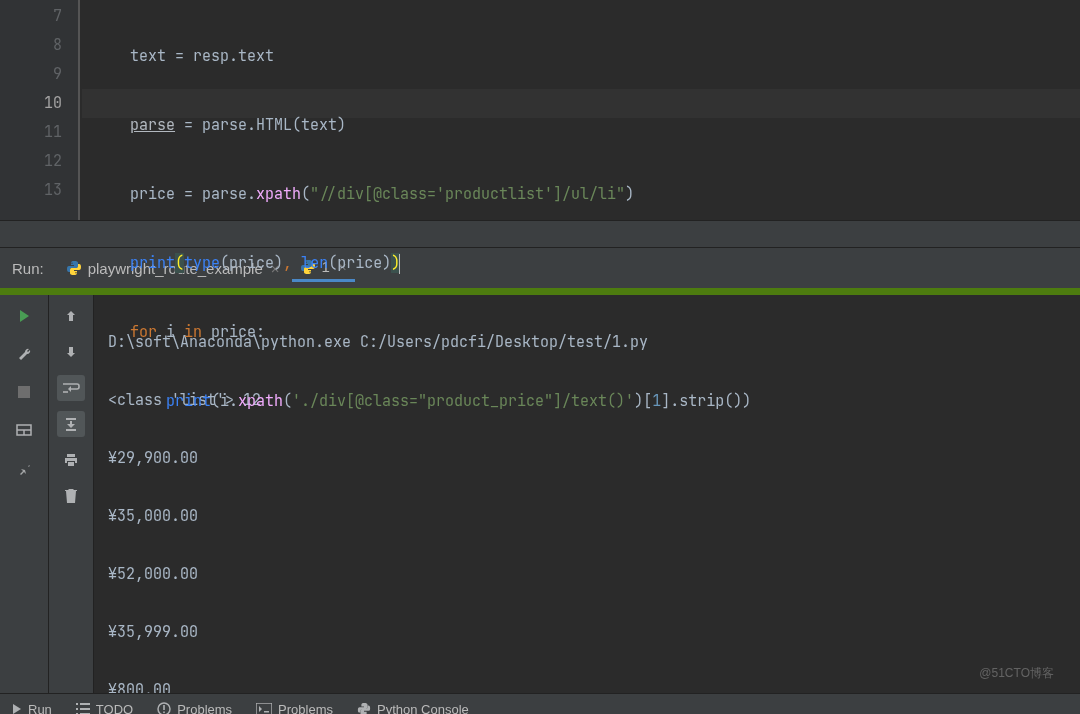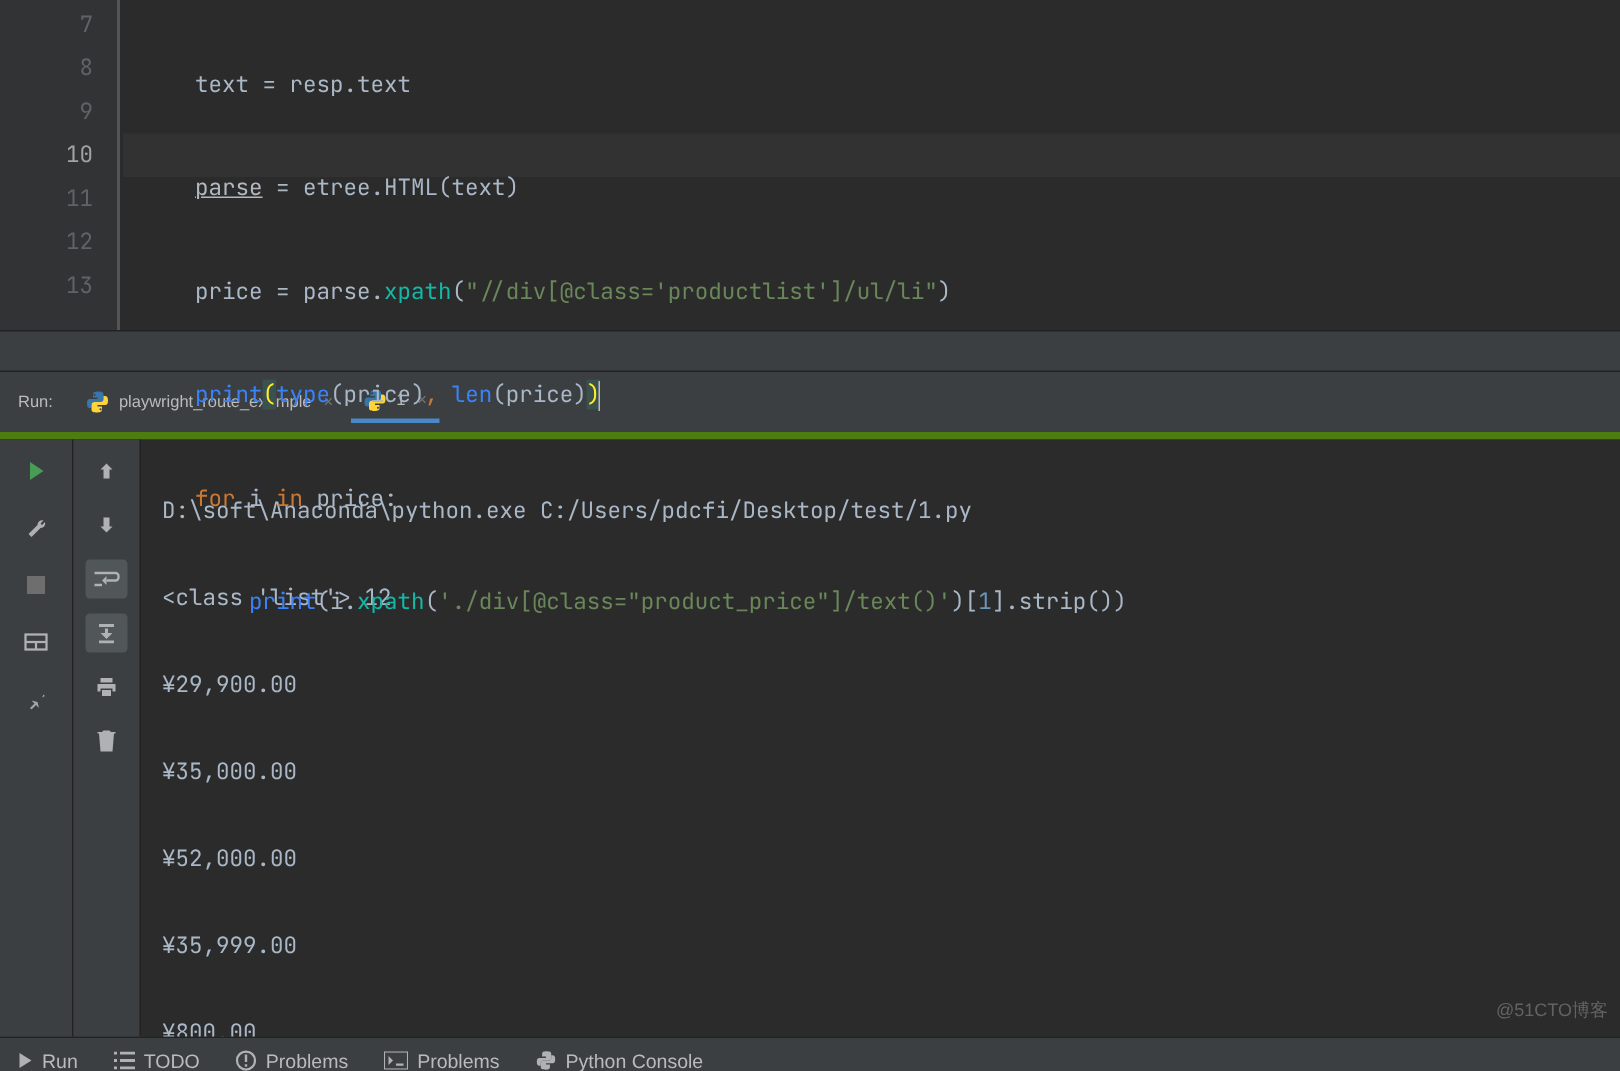--- a/index.html
+++ b/index.html
@@ -38,21 +38,21 @@
     padding-top: 2px;
     white-space: pre;
   }
   .code .line {
     height: 29px;
     line-height: 29px;
   }
   .k { color: #cc7832; }
   .s { color: #6a8759; }
   .n { color: #6897bb; }
-  .fn { color: #14b8a6; }
+  .fn { color: #f0abfc; }
   .id { color: #a9b7c6; }
   .bi { color: #3b82f6; }
   .under { text-decoration: underline; text-decoration-thickness: 1px; }
   .paren-hl { background: #3b514d; color: #ffef28; }
   .caret-bar {
     display:inline-block;
     width:1px;
     height:20px;
     background:#bbb;
     vertical-align:middle;
@@ -75,24 +75,24 @@
     background: #3c3f41;
     border-top: 1px solid #222;
     border-bottom: 1px solid #222;
   }
   .tool-window-header {
     display:flex;
     align-items:center;
     height: 40px;
     background: #3c3f41;
     padding-left: 12px;
-    font-size: 11px;
+    font-size: 15px;
     color: #bbb;
     font-family: "Segoe UI", sans-serif;
-    border-bottom:5px solid #4d7c0f;
+    border-bottom:7px solid #4d7c0f;
   }
   .tool-window-header .label { margin-right: 14px; }
   .tw-tab {
     display:flex;
     align-items:center;
     padding: 4px 8px;
     margin-right: 4px;
     color:#bbb;
   }
   .tw-tab.active { border-bottom: 3px solid #4a88c7; }
@@ -152,21 +152,21 @@
   }
   .status-bar .sb-item {
     display:flex;
     align-items:center;
     padding: 0 12px;
     gap:6px;
   }
   .status-bar .sb-item svg { flex-shrink:0; }
   .watermark {
     position:absolute;
-    right:8px;
+    right:26px;
     bottom:32px;
     color:#888;
     font-family:"Segoe UI",sans-serif;
     font-size:12px;
     opacity:.6;
     pointer-events:none;
   }
 </style>
 </head>
 <body>
@@ -178,21 +178,21 @@
       <div>7</div>
       <div>8</div>
       <div>9</div>
       <div class="cur">10</div>
       <div>11</div>
       <div>12</div>
       <div>13</div>
     </div>
     <div class="code">
       <div class="line"><span>    </span><span class="id">text</span><span> = </span><span class="id">resp.text</span></div>
-      <div class="line"><span>    </span><span class="id under" style="color:#b2b8bf">parse</span><span> = </span><span class="id">etree.HTML</span>(<span class="id">text</span>)</div>
+      <div class="line"><span>    </span><span class="id under" style="color:#b2b8bf">parse</span><span> = </span><span class="id">parse.HTML</span>(<span class="id">text</span>)</div>
       <div class="line"><span>    </span><span class="id">price</span><span> = </span><span class="id">parse</span>.<span class="fn">xpath</span>(<span class="s">"//div[@class='productlist']/ul/li"</span>)</div>
       <div class="line"><span>    </span><span class="bi">print</span><span class="paren-hl">(</span><span class="bi">type</span>(<span class="id">price</span>)<span class="k">, </span><span class="bi">len</span>(<span class="id">price</span>)<span class="paren-hl">)</span><span class="caret-bar"></span></div>
       <div class="line"><span>    </span><span class="k">for</span><span class="id"> i </span><span class="k">in</span><span class="id"> price:</span></div>
       <div class="line"><span>        </span><span class="bi">print</span>(<span class="id">i</span>.<span class="fn">xpath</span>(<span class="s">'./div[@class="product_price"]/text()'</span>)[<span class="n">1</span>]<span class="id">.strip()</span>)</div>
       <div class="line"></div>
     </div>
   </div>
 
 </div>
 

